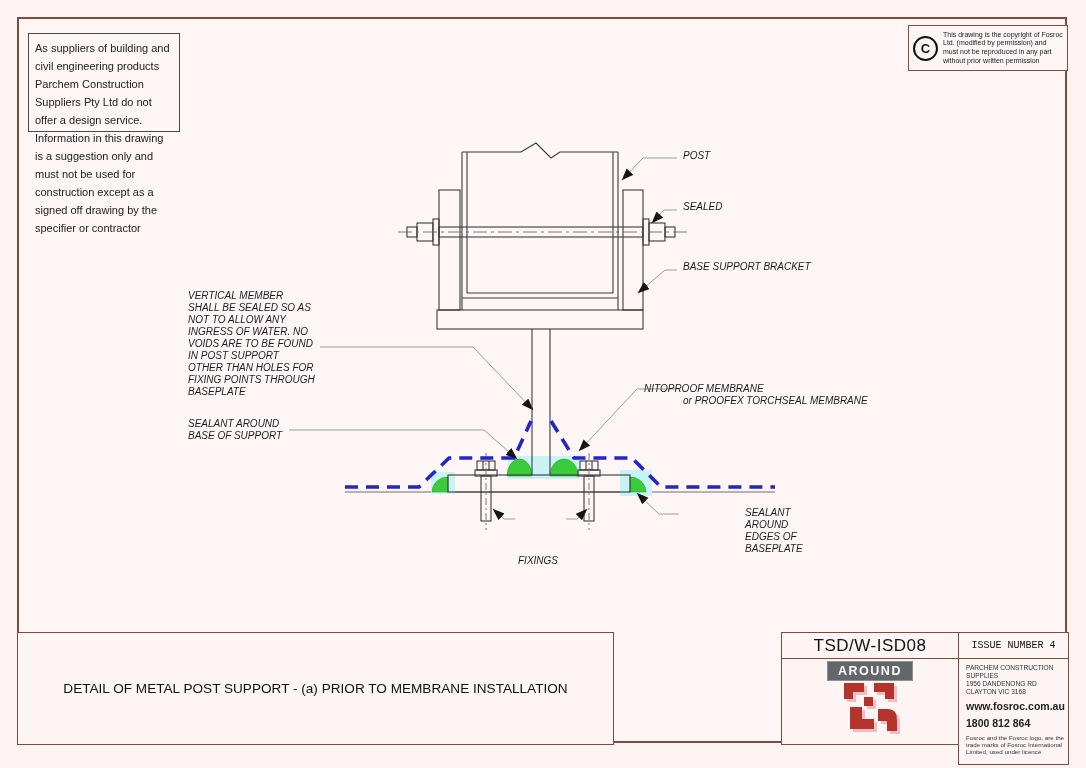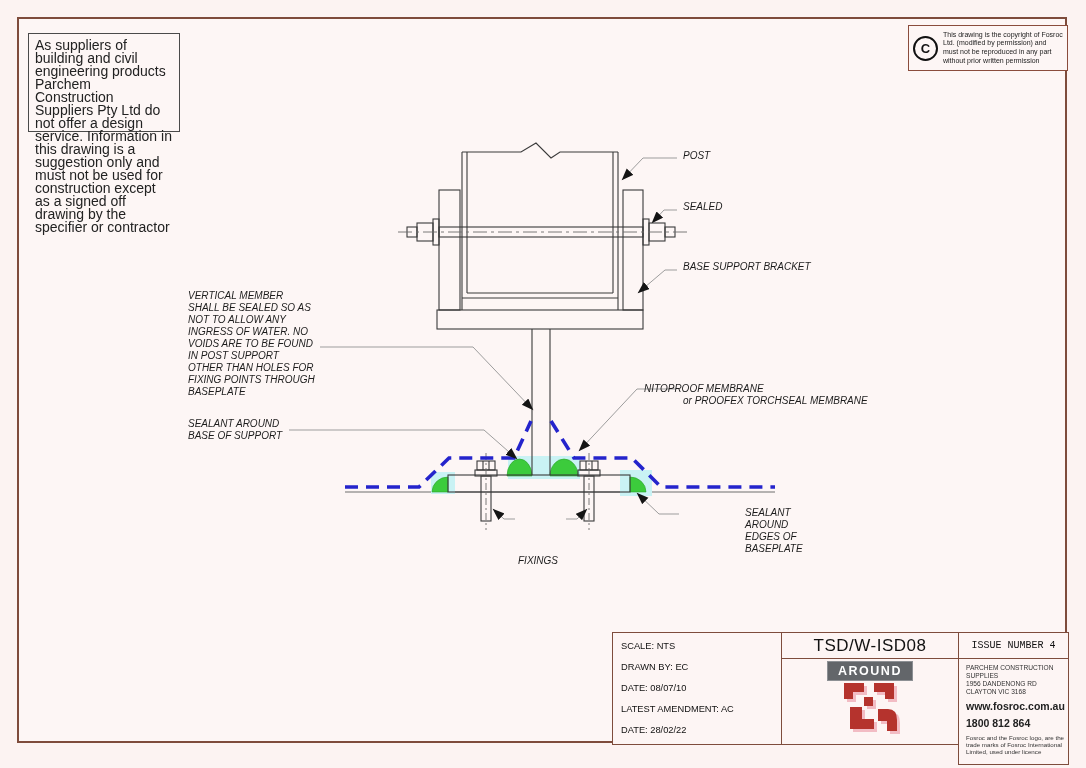--- a/index.html
+++ b/index.html
@@ -10,21 +10,21 @@
     color:#1d1d1d;
   }
   .sheet-frame{
     position:absolute;left:17px;top:17px;width:1050px;height:726px;
     border:2px solid #7e4c3c;box-sizing:border-box;background:#fdf6f5;
   }
   
   .disclaimer{
     position:absolute;left:28px;top:33px;width:152px;height:99px;
     border:1px solid #4a4a4a;box-sizing:border-box;
-    padding:5px 6px;font-size:14px;line-height:13px;color:#222;
+    padding:5px 6px;font-size:11px;line-height:18px;color:#222;
     background:#fdf6f5;
   }
   
   .copyright{
     position:absolute;left:908px;top:25px;width:160px;height:46px;
     border:1.5px solid #8a4c3c;box-sizing:border-box;background:#fdf6f5;
     display:flex;align-items:center;gap:5px;padding:2px 4px;
   }
   .csymbol{
     flex:0 0 auto;width:21px;height:21px;border:2px solid #111;border-radius:50%;
@@ -173,26 +173,22 @@
 <div class="lbl wrap" style="left:717px;top:507px;width:70px;margin-left:28px;">SEALANT AROUND EDGES OF BASEPLATE</div>
 
 <div class="disclaimer">As suppliers of building and civil engineering products Parchem Construction Suppliers Pty Ltd do not offer a design service. Information in this drawing is a suggestion only and must not be used for construction except as a signed off drawing by the specifier or contractor</div>
 
 <div class="copyright">
   <div class="csymbol">C</div>
   <div class="ctext">This drawing is the copyright of Fosroc Ltd. (modified by permission) and must not be reproduced in any part without prior written permission</div>
 </div>
 
 <div class="tblock">
-  <div class="tb-cell tb-meta">
-    <div>SCALE: NTS</div>
-    <div>DRAWN BY: EC</div>
-    <div>DATE: 08/07/10</div>
-    <div>LATEST AMENDMENT: AC</div>
-    <div>DATE: 28/02/22</div>
+  <div class="tb-cell tb-title">
+    <span>DETAIL OF METAL POST SUPPORT - (a) PRIOR TO MEMBRANE INSTALLATION</span>
   </div>
   <div class="tb-cell tb-dwgno">
     <span>TSD/W-ISD08</span>
   </div>
   <div class="tb-cell tb-issue">
     <span>ISSUE NUMBER 4</span>
   </div>
   <div class="tb-cell tb-logo">
     <div class="fosroc-logo">
       <div class="fosroc-bar">AROUND</div>

